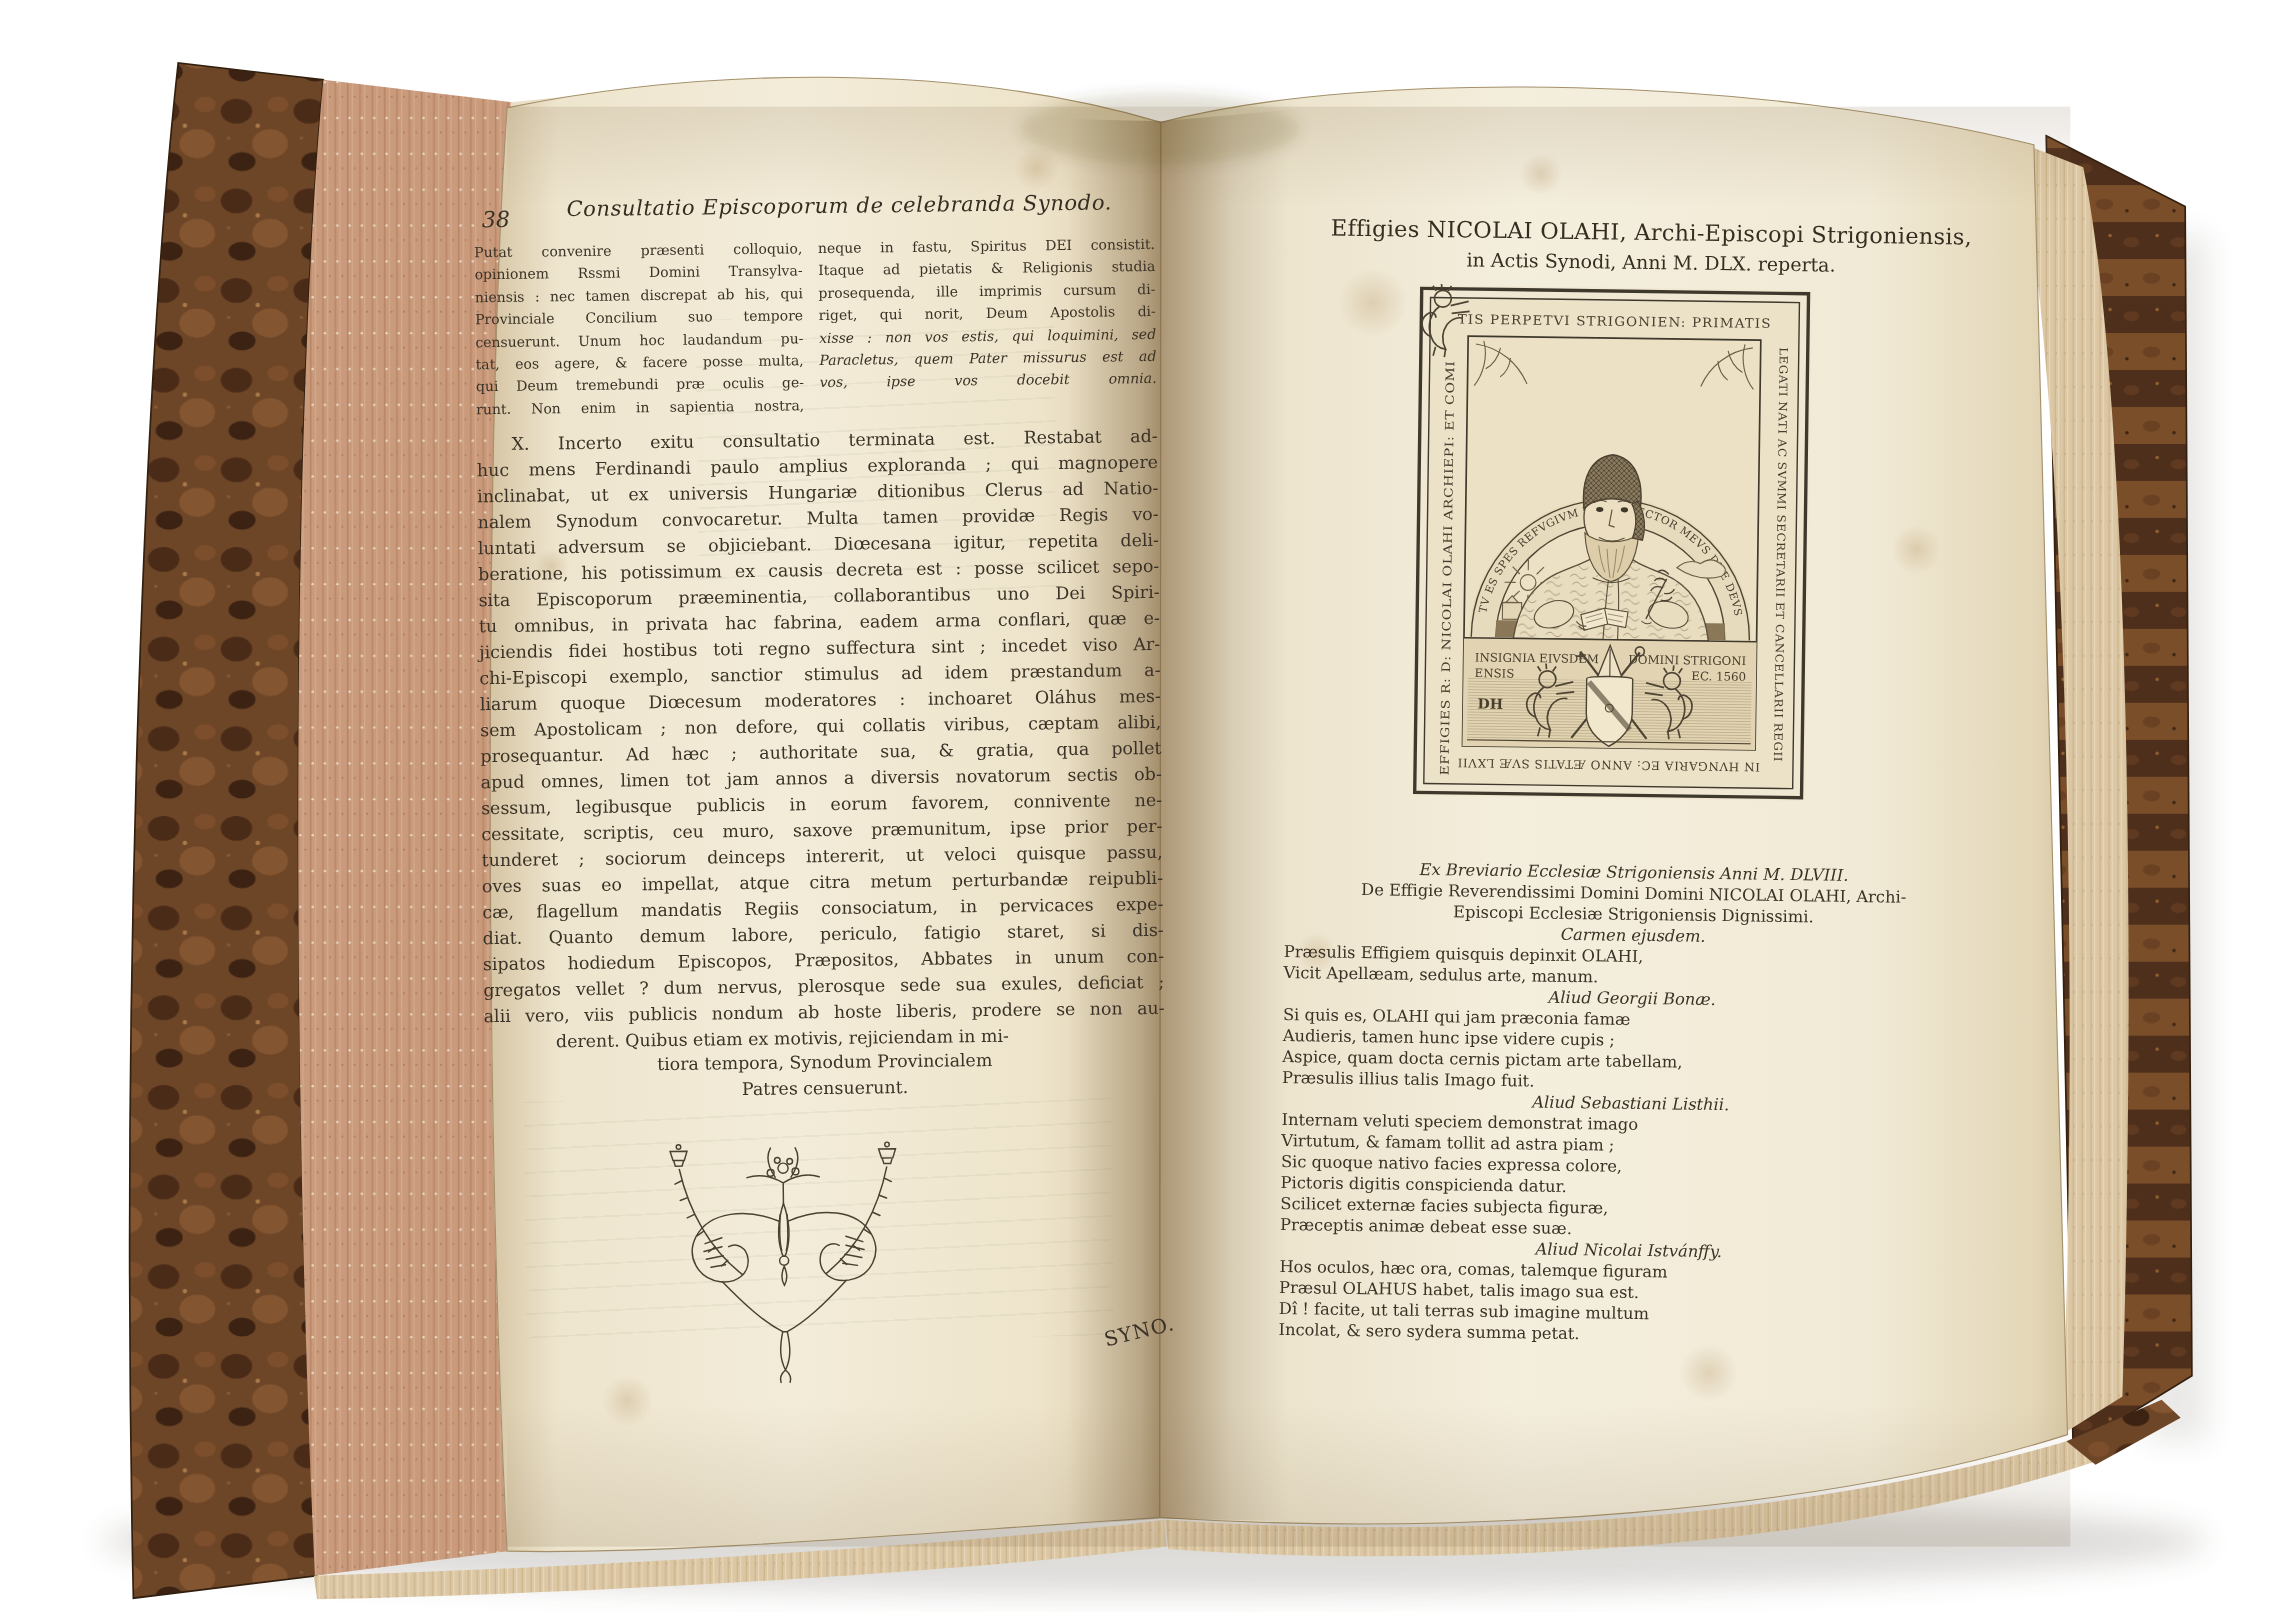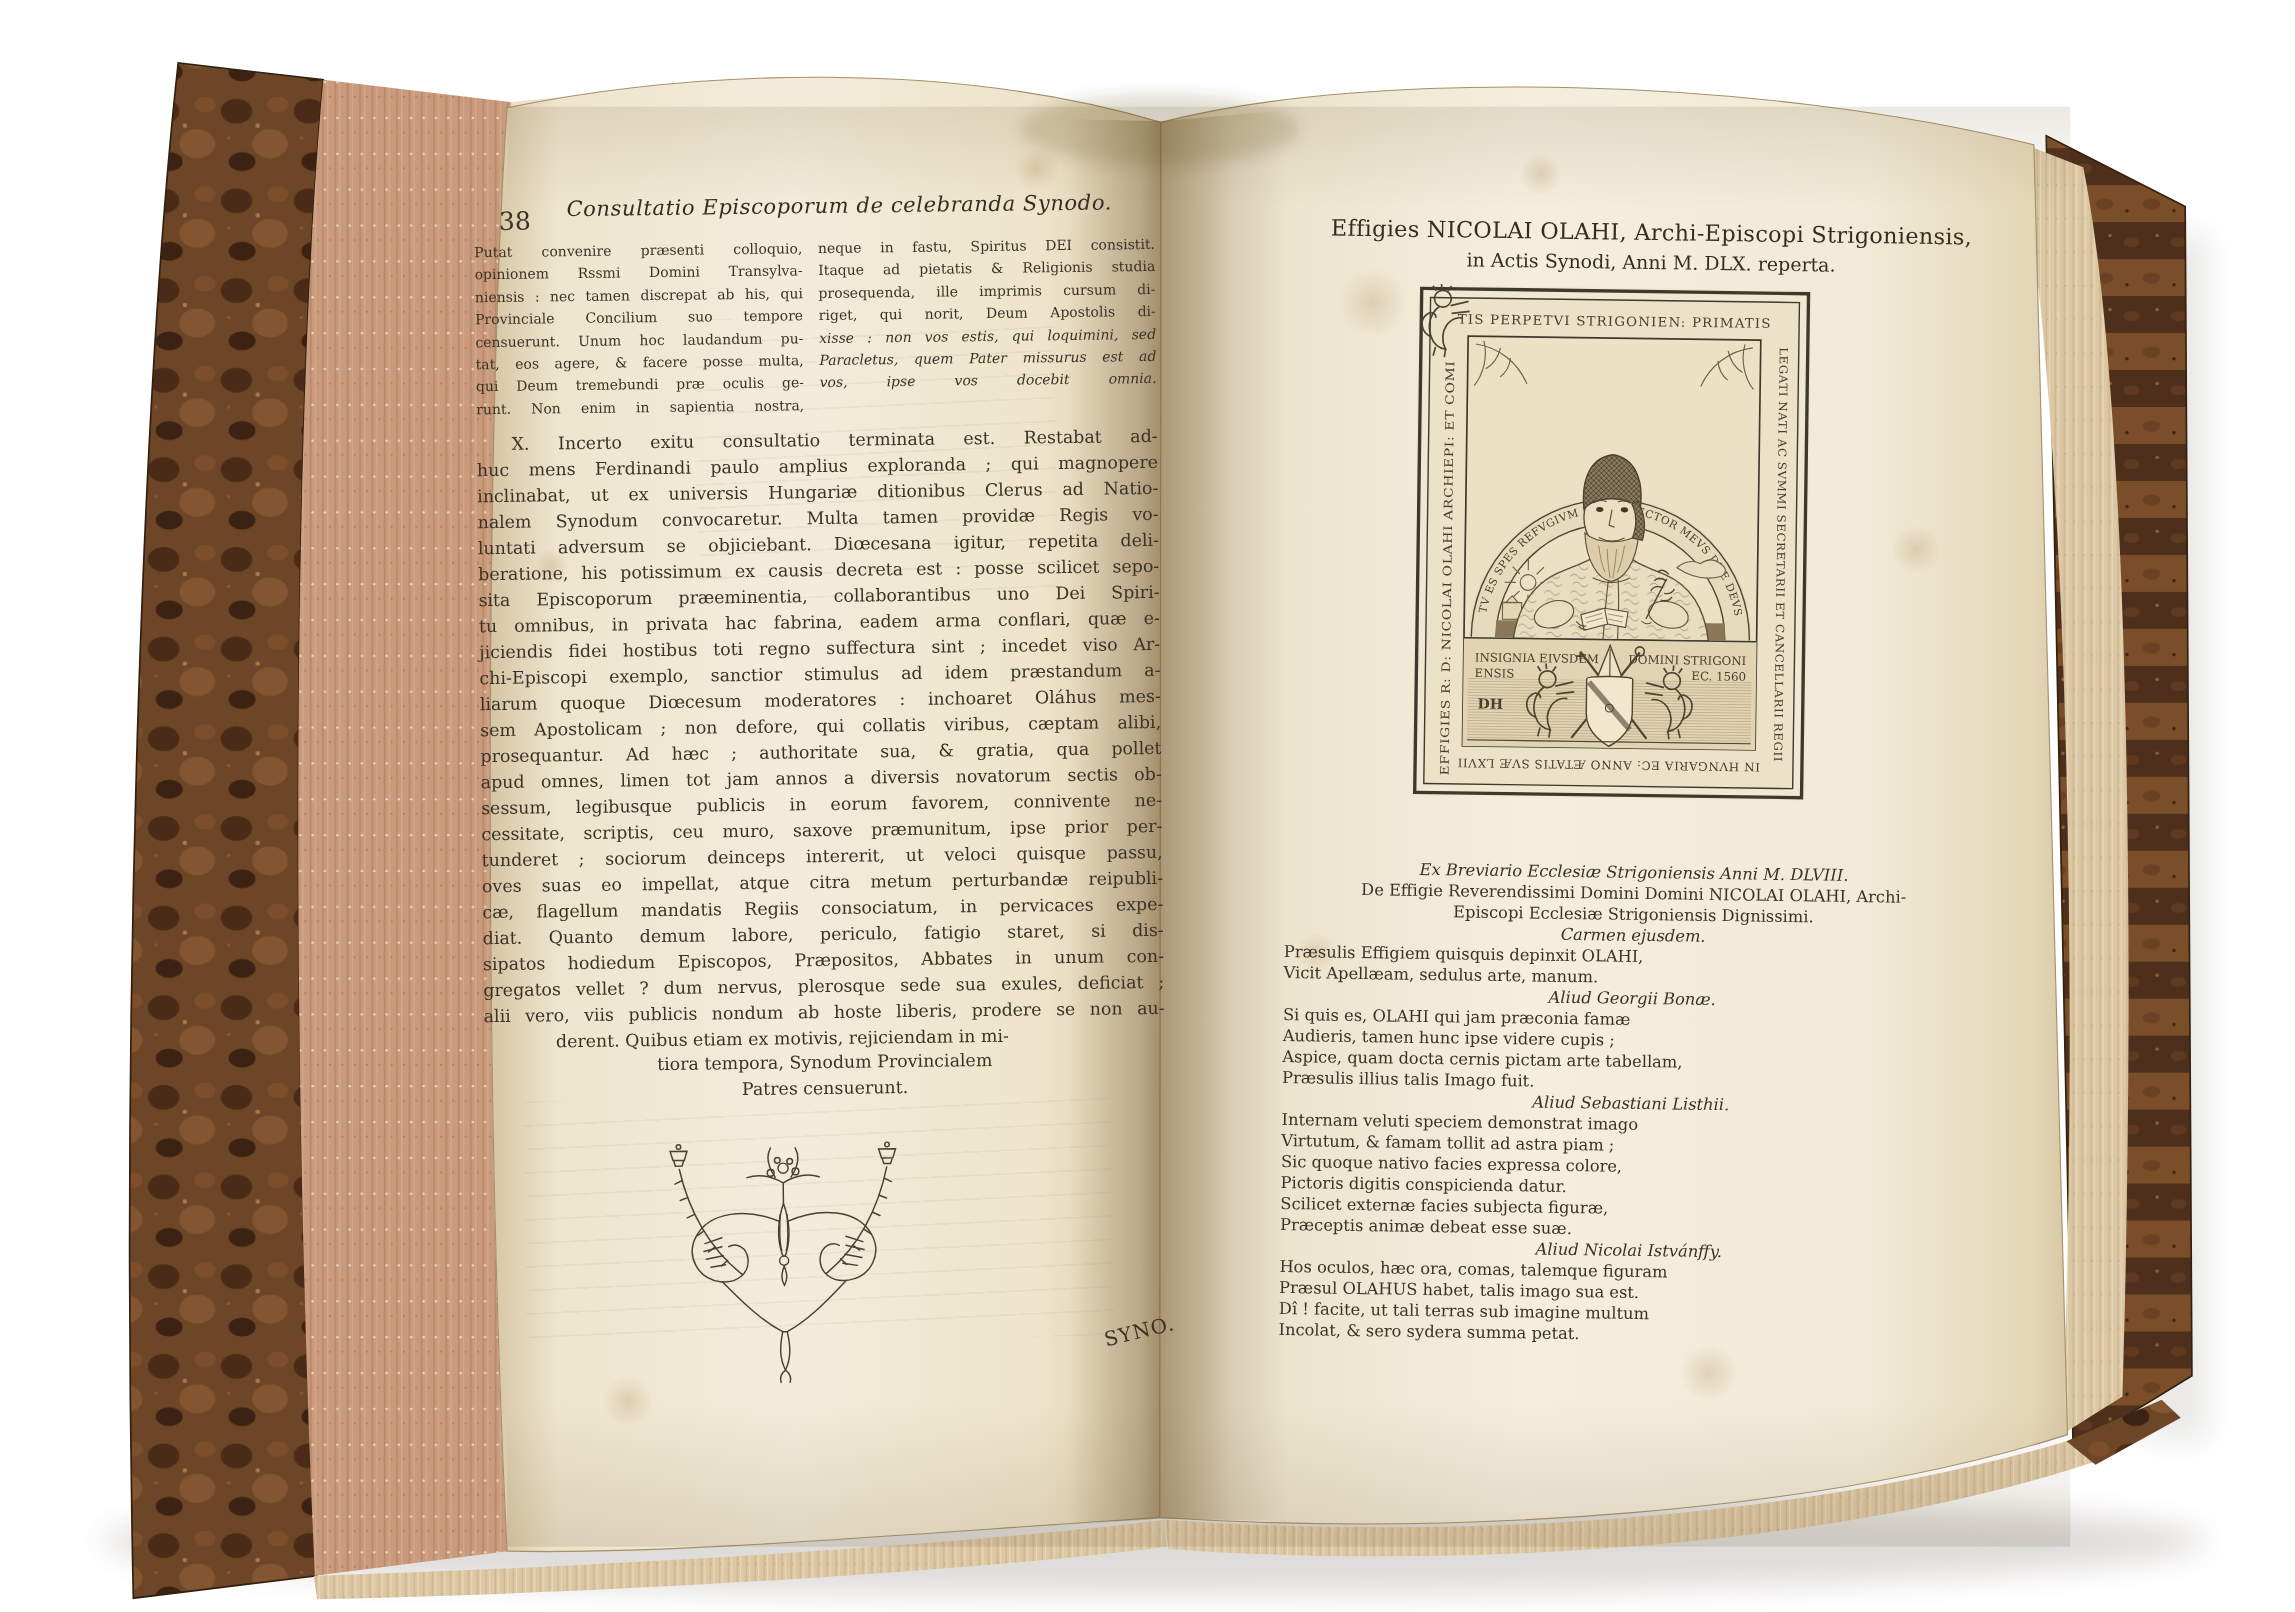--- a/index.html
+++ b/index.html
@@ -7,21 +7,21 @@
   .stage{position:relative;width:2295px;height:1613px;overflow:hidden;background:#ffffff;}
   .base{position:absolute;left:0;top:0;}
   .page{position:absolute;z-index:2;}
   .page-left{left:482px;top:185px;width:684px;height:1390px;transform:rotate(-0.7deg);}
   .page-right{left:1250px;top:216px;width:785px;height:1317px;transform:rotate(0.8deg);}
   .ghost{position:absolute;z-index:0;opacity:.5;
     background:repeating-linear-gradient(178deg, rgba(118,136,102,.16) 0 1.7px, rgba(118,136,102,0) 1.7px 23.5px);}
   .g1{left:220px;top:133px;width:359px;height:291px;}
   .g2{left:39px;top:913px;width:588px;height:241px;}
   .lp-header{position:absolute;top:9px;left:0;width:681px;height:34px;z-index:1;}
-  .pagenum{position:absolute;left:25px;top:9px;font-size:25px;}
+  .pagenum{position:absolute;left:8px;top:9px;font-size:22px;font-style:italic;}
   .runtitle{display:block;text-align:center;padding-left:50px;font-style:italic;font-size:21px;letter-spacing:0.6px;color:#352d21;}
   .lp-cols{position:absolute;top:52px;left:0;width:681px;display:flex;gap:15.7px;z-index:1;}
   .colL{width:328px;}
   .colR{width:337px;}
   .col .ln{font-size:14px;line-height:22.4px;text-align:justify;text-align-last:justify;}
   .lp-par{position:absolute;top:242px;left:0;width:681px;z-index:1;}
   .lp-par .ln{font-size:17.4px;line-height:26px;text-align:justify;text-align-last:justify;}
   .lp-par .first{text-indent:35px;}
   .lp-par .last{text-align-last:left;padding-left:72px;}
   .lp-closing{position:absolute;top:864px;left:0;width:681px;z-index:1;}

